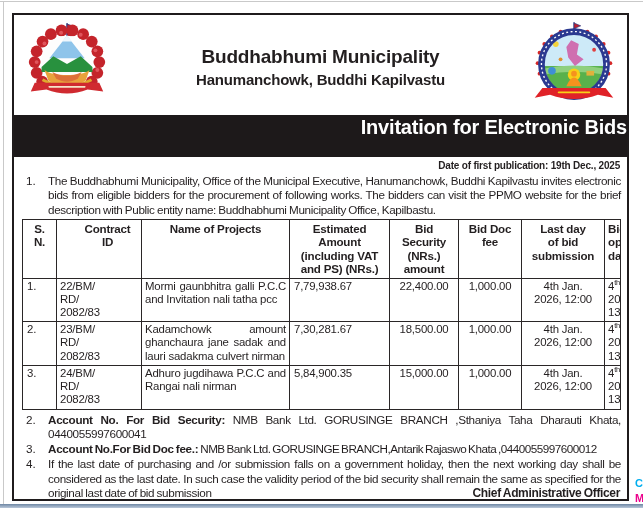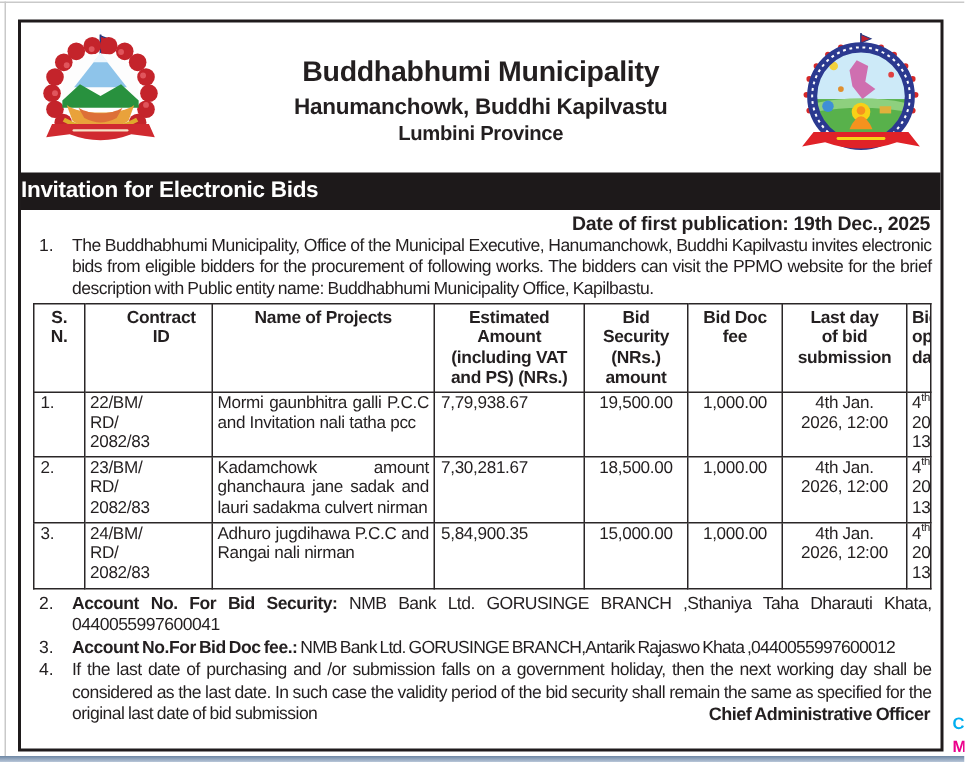--- a/index.html
+++ b/index.html
@@ -24,25 +24,25 @@
   }
   
   .header{height:97px;flex:none;display:flex;align-items:center;padding:3px 8px 0 8px;}
   .logo{flex:none;width:90px;height:92px;}
   .header-text{flex:1;text-align:center;letter-spacing:-0.2px;}
   .h-title{font-size:19px;font-weight:bold;}
   .h-office{font-size:20.5px;font-weight:bold;margin-top:6px;}
   .h-addr{font-size:15px;font-weight:bold;margin-top:3px;}
   .h-prov{font-size:13.5px;font-weight:bold;margin-top:1px;}
   
-  .banner{flex:none;height:25px;line-height:24px;background:#1d191a;color:#fff;
-    text-align:left;font-weight:bold;font-size:15px;letter-spacing:-0.2px;}
+  .banner{flex:none;height:42px;line-height:24px;background:#1d191a;color:#fff;
+    text-align:right;font-weight:bold;font-size:20px;letter-spacing:-0.2px;}
   
   .content{flex:1;padding:1px 6px 2px 8px;overflow:hidden;}
-  .date-line{text-align:right;font-weight:bold;font-size:13px;line-height:14px;margin:1px 1px 1px 0;letter-spacing:-0.2px;}
+  .date-line{text-align:right;font-weight:bold;font-size:10px;line-height:14px;margin:1px 1px 1px 0;letter-spacing:-0.2px;}
   .clause{display:flex;margin-bottom:1px;}
   .clause-num{flex:0 0 22px;padding-left:4px;font-size:11.7px;line-height:1.22;}
   .clause-body{flex:1;text-align:justify;font-size:11.7px;line-height:1.22;
     letter-spacing:-0.35px;word-spacing:-0.5px;}
   .clause-body b{letter-spacing:-0.3px;}
   #clauses-after .clause:nth-child(2) .clause-body{letter-spacing:-0.5px;word-spacing:-0.9px;}
   .sig{float:right;font-weight:bold;font-size:12px;padding-right:1px;}
   
   table{border-collapse:collapse;width:100%;table-layout:fixed;margin:2px 0 3px 0;}
   th,td{border:1.5px solid #2a2627;vertical-align:top;padding:1px 3px 2px 3px;
@@ -112,21 +112,20 @@
         <path d="M20,60 Q45,74 70,60" fill="none" stroke="#dfa92c" stroke-width="3"></path>
 
         <path d="M12,63 L78,63 L82,72 L66,70 Q45,78 24,70 L8,72 Z" fill="#d02a30"></path>
         <rect x="26" y="66.5" width="38" height="1.6" fill="#f6e3c8" rx="0.8"></rect>
       </svg>
     </div>
 
     <div class="header-text">
       <div class="h-title">Buddhabhumi Municipality</div>
       <div class="h-addr">Hanumanchowk, Buddhi Kapilvastu</div>
-      <div class="h-prov">Lumbini Province</div>
     </div>
 
     <div class="logo">
       <svg viewBox="0 0 94 96" width="90" height="92">
 
         <line x1="47" y1="1" x2="47" y2="13" stroke="#27377e" stroke-width="1.1"></line>
         <polygon points="47,2 54,5 47,8" fill="#c01f2e" stroke="#27377e" stroke-width="0.7"></polygon>
         <polygon points="47,7.5 55,10.5 47,13" fill="#c01f2e" stroke="#27377e" stroke-width="0.7"></polygon>
 
         <g fill="#d62828">
@@ -196,21 +195,21 @@
             <th>Last day<br>of bid<br>submission</th>
             <th>Bid<br>opening<br>date</th>
           </tr>
         </thead>
       <tbody id="bid-body">
           <tr>
             <td class="sn">1.</td>
             <td class="contract">22/BM/<br>RD/<br>2082/83</td>
             <td class="project">Mormi gaunbhitra galli P.C.C and  Invitation nali tatha pcc</td>
             <td class="amount">7,79,938.67</td>
-            <td class="security">19,500.00</td>
+            <td class="security">22,400.00</td>
             <td class="fee">1,000.00</td>
             <td class="lastday">4th Jan.<br>2026, 12:00</td>
             <td class="opening">4<sup>th</sup>Jan.<br>2026,<br>13:00</td>
           </tr>
           <tr>
             <td class="sn">2.</td>
             <td class="contract">23/BM/<br>RD/<br>2082/83</td>
             <td class="project">Kadamchowk amount ghanchaura jane sadak and lauri sadakma culvert nirman</td>
             <td class="amount">7,30,281.67</td>
             <td class="security">18,500.00</td>

